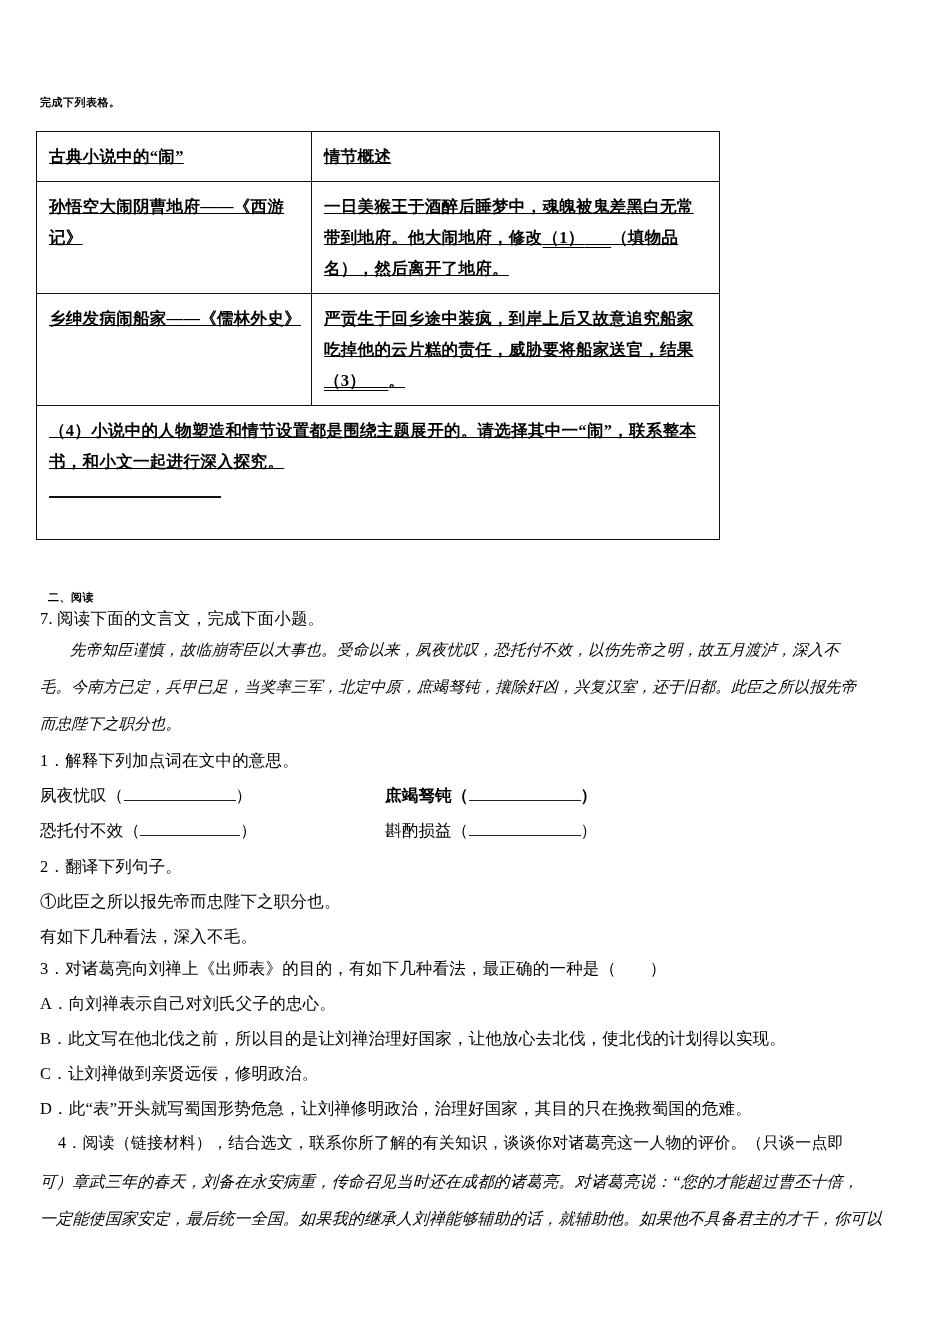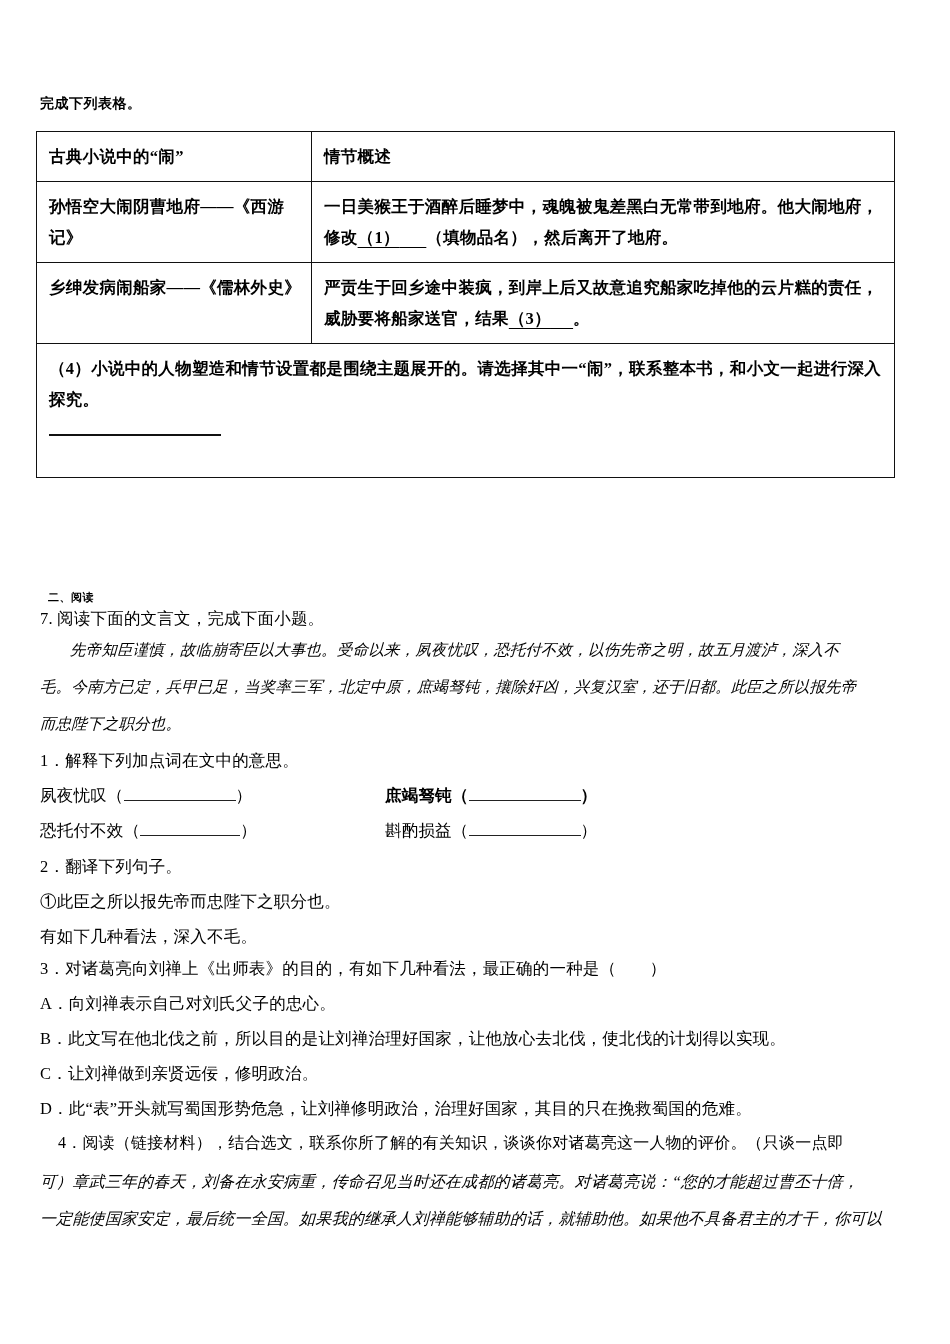--- a/index.html
+++ b/index.html
@@ -19,21 +19,21 @@
   .page {
     position: absolute;
     left: 0; top: 0;
     width: 950px;
     height: 1344px;
   }
   
   .heading-bold {
     position: absolute;
     font-weight: bold;
-    font-size: 14px;
+    font-size: 11px;
     letter-spacing: 0.5px;
     white-space: nowrap;
   }
   .body-line {
     position: absolute;
     font-size: 16.5px;
     white-space: nowrap;
     letter-spacing: 0.2px;
   }
   .classical {
@@ -43,23 +43,24 @@
     letter-spacing: 0.2px;
     font-family: "Liberation Serif", "DejaVu Serif", serif;
     font-style: italic;
     transform: skewX(-2deg);
   }
   
   .tbl {
     position: absolute;
     left: 36px;
     top: 131px;
-    width: 859px;
+    width: 684px;
     border-collapse: collapse;
     table-layout: fixed;
+    text-decoration: underline;
   }
   .tbl td {
     border: 1.6px solid #111111;
     vertical-align: top;
     padding: 9px 10px 9px 12px;
     font-size: 16.5px;
     line-height: 31px;
     font-weight: bold;
     letter-spacing: 0.3px;
   }

